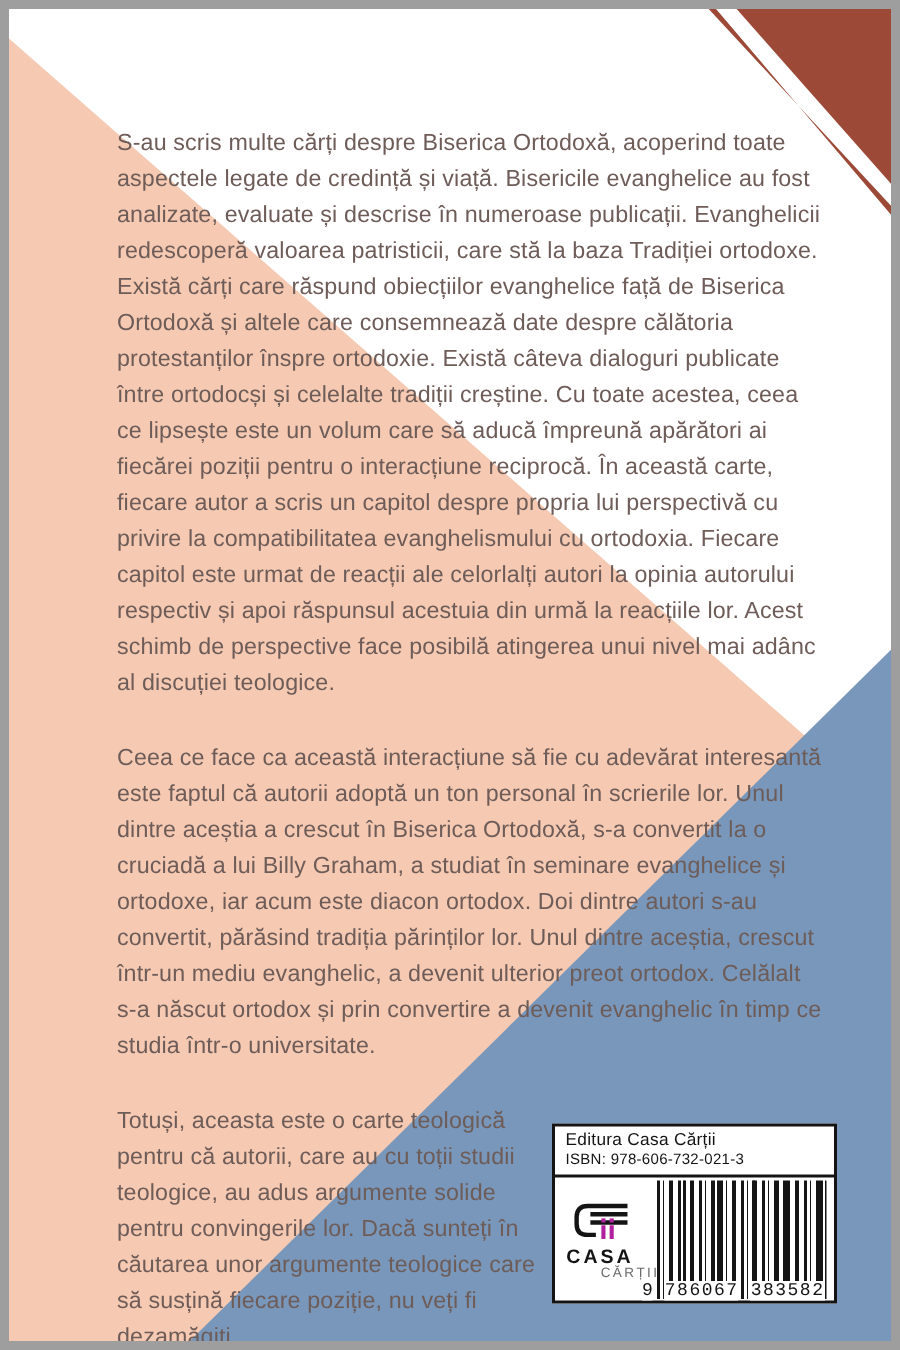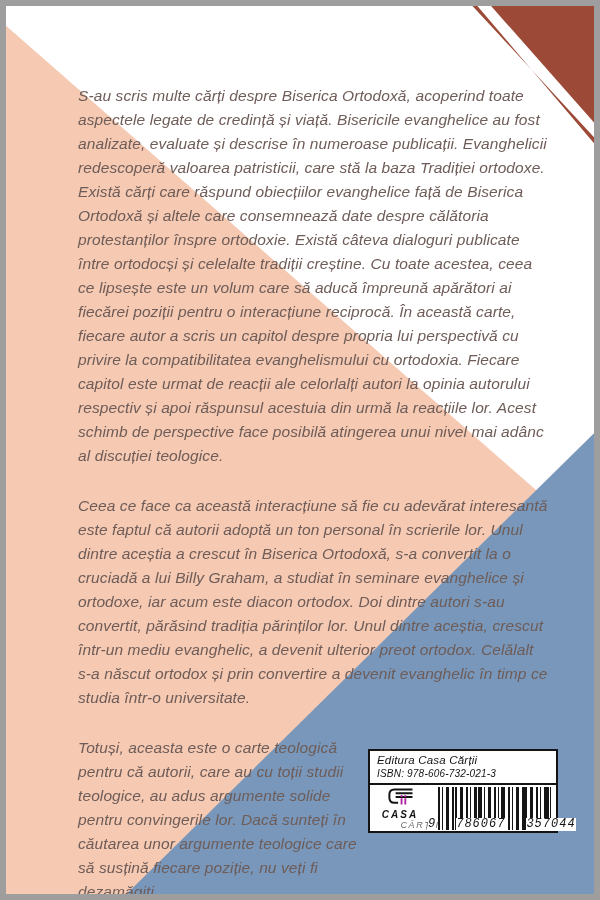--- a/index.html
+++ b/index.html
@@ -4,21 +4,20 @@
 <style>
   html,body{margin:0;padding:0;background:#444;}
   #cover{
     position:relative;
     width:600px;height:900px;
     box-sizing:border-box;
     border:6px solid var(--frame-gray,#9e9e9e);
     background:#fca5a5;
     overflow:hidden;
     font-family:"Liberation Sans",sans-serif;
-    font-style:italic;
   }
   #shapes{position:absolute;left:0;top:0;width:588px;height:888px;}
   .body-text{
     position:absolute;
     left:72px;top:78px;
     width:472px;
     color:var(--text-color,#6e5c58);
     font-size:15.5px;
     line-height:24px;
     letter-spacing:.1px;
@@ -26,56 +25,56 @@
   .body-text p{margin:0 0 26px 0;}
   .isbn-spacer{
     float:right;
     width:192px;height:118px;
     margin-top:50px;
   }
   
   .pub-box{
     position:absolute;
     left:362px;top:743px;
-    width:190px;height:84px;
+    width:190px;height:120px;
     background:#fff;
     border:2px solid var(--box-black,#141414);
     box-sizing:border-box;
     display:flex;flex-direction:column;
     color:var(--box-black,#141414);
   }
   .pub-head{
     border-bottom:2px solid var(--box-black,#141414);
     padding:3px 7px 2px 7px;
   }
   .pub-name{font-size:11.5px;line-height:13px;letter-spacing:.2px;}
   .pub-isbn{font-size:10px;line-height:14px;letter-spacing:.2px;}
   .pub-body{flex:1;display:flex;min-height:0;}
   .logo-col{
     width:56px;display:flex;flex-direction:column;
     align-items:center;justify-content:center;
     padding:2px 0 1px 2px;
   }
-  .logo-casa{font-size:10px;font-weight:bold;letter-spacing:2px;line-height:11px;margin-top:2px;}
+  .logo-casa{font-size:13px;font-weight:bold;letter-spacing:2px;line-height:11px;margin-top:2px;}
   .logo-cartii{font-size:9px;color:#6a6a6a;letter-spacing:1.6px;line-height:10px;margin-left:40px;}
   .barcode{position:relative;flex:1;margin:2px 3px 0 0;}
   .bars{
     position:absolute;left:10px;right:2px;top:0;bottom:1px;
     background-image:
       repeating-linear-gradient(90deg,#151515 0 2px,transparent 2px 4px,#151515 4px 5px,transparent 5px 8px,#151515 8px 11px,transparent 11px 14px),
       repeating-linear-gradient(90deg,transparent 0 17px,#151515 17px 19px,transparent 19px 23px);
   }
   .bar-digits{
     position:absolute;left:0;right:2px;bottom:0;
     display:flex;align-items:flex-end;
     font-family:"Liberation Mono",monospace;
     font-size:12px;line-height:13px;
   }
   .d-first{width:10px;background:#fff;}
-  .d-group{flex:1;background:#fff;text-align:center;letter-spacing:1px;margin-left:21px;}
+  .d-group{flex:1;background:#fff;text-align:center;letter-spacing:1px;margin-left:8px;}
   .d-group:last-child{margin-right:3px;}
   .pub-foot{
     border-top:2px solid var(--box-black,#141414);
     text-align:center;
     font-size:11.5px;line-height:15px;height:15px;
     letter-spacing:.2px;
   }
 </style>
 </head>
 <body>
@@ -118,19 +117,19 @@
           </g>
         </svg>
         <div class="logo-casa">CASA</div>
         <div class="logo-cartii">CĂRȚII</div>
       </div>
       <div class="barcode">
         <div class="bars"></div>
         <div class="bar-digits">
           <span class="d-first">9</span>
           <span class="d-group">786067</span>
-          <span class="d-group">357044</span>
+          <span class="d-group">383582</span>
         </div>
       </div>
     </div>
   </div>
 
 </div>
 
 </body></html>

